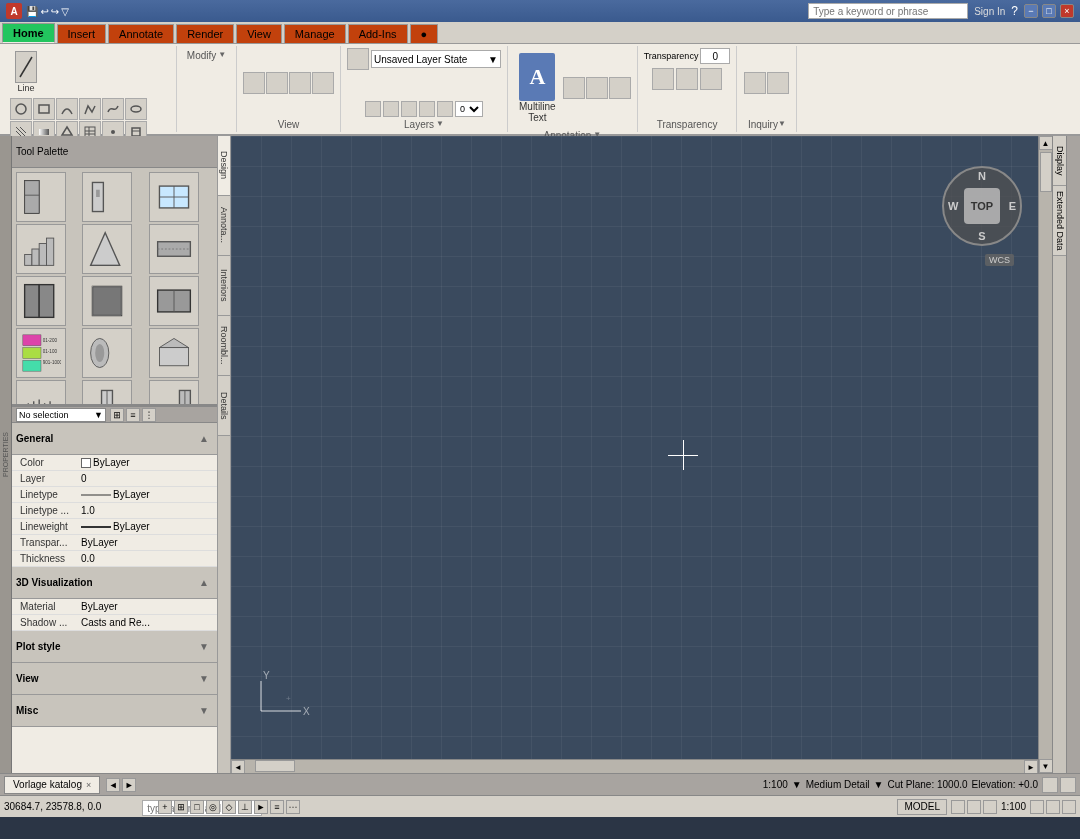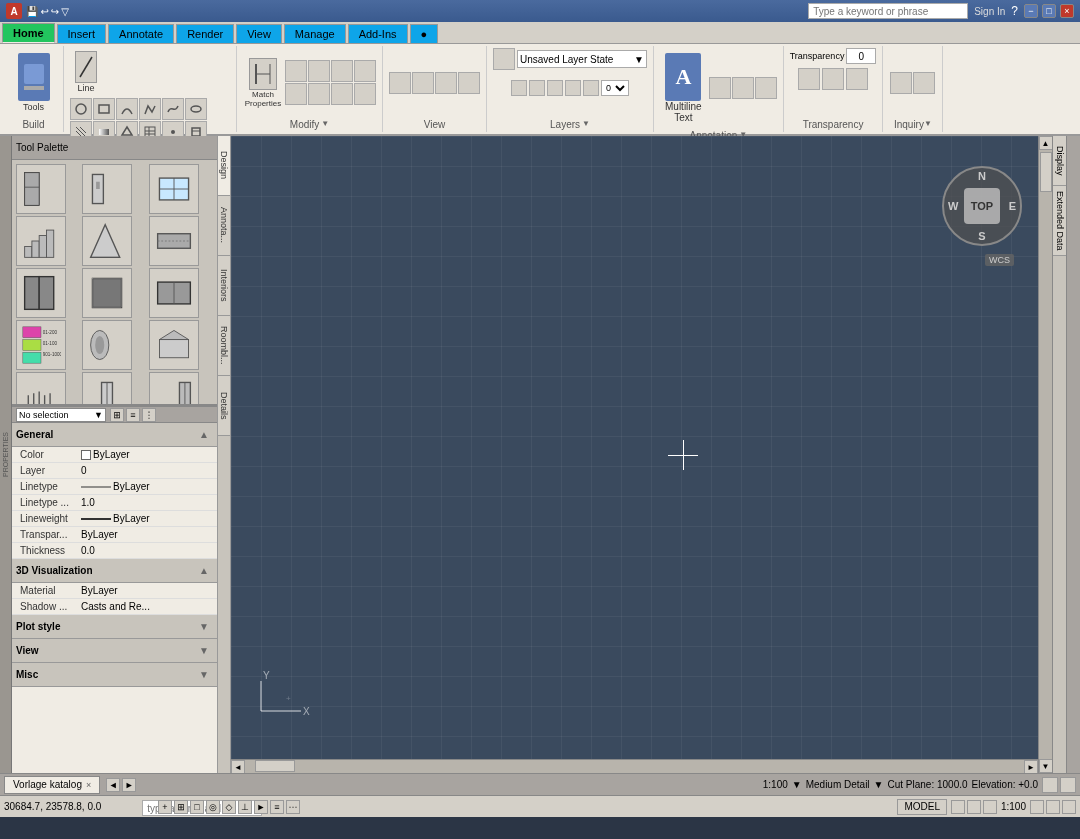--- a/index.html
+++ b/index.html
@@ -16,21 +16,21 @@
     #titlebar .win-controls { display: flex; gap: 4px; }
     #titlebar .win-btn { width: 14px; height: 14px; border-radius: 2px; border: 1px solid #888; background: #5a7ab5; color: #fff; font-size: 9px; display: flex; align-items: center; justify-content: center; cursor: pointer; }
     #titlebar .search-box { background: #fff; border: 1px solid #aaa; height: 16px; width: 160px; font-size: 10px; padding: 0 4px; color: #999; }
 
     
     #ribbon-tabs {
       height: 22px; background: #d4d0c8; display: flex; align-items: flex-end; padding-left: 2px;
       border-bottom: 1px solid #999;
     }
     .ribbon-tab {
-      padding: 3px 10px; font-size: 11px; background: #0ea5e9; border: 1px solid #999;
+      padding: 3px 10px; font-size: 11px; background: #c2410c; border: 1px solid #999;
       border-bottom: none; cursor: pointer; color: #000; margin-right: 2px;
     }
     .ribbon-tab.active { background: #22c55e; border-bottom: 1px solid #f0ece4; font-weight: bold; }
 
     
     #ribbon {
       height: 92px; background: #f0ece4; border-bottom: 2px solid #999;
       display: flex; align-items: stretch; padding: 2px 4px;
     }
     .ribbon-group {
@@ -59,21 +59,21 @@
       background: #fff; border: 1px solid #aaa; height: 16px; width: 30px;
       font-size: 10px; text-align: center;
     }
 
     
     #tool-palette {
       height: 270px; background: #c8c4bc; border-bottom: 2px solid #888; position: relative;
       overflow: hidden;
     }
     .palette-header {
-      background: #a8a4a0; height: 24px; display: flex; align-items: center; padding: 0 4px;
+      background: #a8a4a0; height: 32px; display: flex; align-items: center; padding: 0 4px;
       font-size: 10px; border-bottom: 1px solid #888;
     }
     .palette-grid {
       display: grid; grid-template-columns: repeat(3, 1fr); gap: 2px; padding: 4px;
     }
     .palette-item {
       width: 50px; height: 50px; background: #d4d0c8; border: 1px solid #999;
       display: flex; align-items: center; justify-content: center; cursor: pointer;
       overflow: hidden;
     }
@@ -86,21 +86,21 @@
     }
     .props-header {
       background: #a8a4a0; height: 16px; display: flex; align-items: center; padding: 0 4px;
       font-size: 10px; border-bottom: 1px solid #888; gap: 4px;
     }
     .props-selector {
       background: #fff; border: 1px solid #888; height: 14px; font-size: 9px; padding: 0 2px;
       width: 90px; display: flex; align-items: center; justify-content: space-between;
     }
     .props-section-header {
-      background: #c8c4bc; height: 24px; display: flex; align-items: center; padding: 11px 4px;
+      background: #c8c4bc; height: 32px; display: flex; align-items: center; padding: 11px 4px;
       font-weight: bold; border-bottom: 1px solid #999; cursor: pointer;
     }
     .props-row {
       display: flex; height: 16px; align-items: center; border-bottom: 1px solid #ddd;
     }
     .props-label {
       width: 65px; padding-left: 8px; color: #333; overflow: hidden; text-overflow: ellipsis; white-space: nowrap;
     }
     .props-value {
       flex: 1; padding-left: 4px; color: #000; display: flex; align-items: center; gap: 2px;
@@ -236,32 +236,20 @@
   <div class="ribbon-tab">Annotate</div>
   <div class="ribbon-tab">Render</div>
   <div class="ribbon-tab">View</div>
   <div class="ribbon-tab">Manage</div>
   <div class="ribbon-tab">Add-Ins</div>
   <div class="ribbon-tab">●</div>
 </div>
 
 <div id="ribbon">
 
-  <div class="ribbon-group">
-    <div class="ribbon-group-content">
-      <div class="ribbon-btn ribbon-btn-large">
-        <div class="ribbon-btn-icon" style="background:#5a7ab5;width:32px;height:48px;display:flex;flex-direction:column;align-items:center;justify-content:center;">
-          <div style="width:20px;height:20px;background:#7a9ad5;border-radius:2px;margin-bottom:2px;"></div>
-          <div style="width:20px;height:4px;background:#aaa;"></div>
-        </div>
-        <span>Tools</span>
-      </div>
-    </div>
-    <div class="ribbon-group-label">Build</div>
-  </div>
 
   <div class="ribbon-group">
     <div class="ribbon-group-content" style="flex-wrap:wrap;width:160px;">
       <div class="ribbon-btn" style="flex-direction:column;align-items:center;">
         <div style="width:22px;height:32px;background:#d4d0c8;border:1px solid #999;display:flex;align-items:center;justify-content:center;">
           <svg width="16" height="24">
               <line x1="2" y1="22" x2="14" y2="2" stroke="#333" stroke-width="1.5"></line>
             </svg>
         </div>
         <span>Line</span>
@@ -339,62 +327,40 @@
               <rect x="3" y="3" width="8" height="8" fill="none" stroke="#555" stroke-width="1.5"></rect>
               <line x1="3" y1="6" x2="11" y2="6" stroke="#555"></line>
             </svg>
           </div>
       </div>
     </div>
     <div class="ribbon-group-label">Draw</div>
   </div>
 
   <div class="ribbon-group">
-    <div class="ribbon-group-content">
-      <div class="ribbon-btn" style="flex-direction:column;align-items:center;width:40px;">
-        <div style="width:28px;height:32px;background:#d4d0c8;border:1px solid #999;display:flex;align-items:center;justify-content:center;">
-          <svg width="22" height="28">
-              <line x1="4" y1="4" x2="4" y2="24" stroke="#555" stroke-width="2"></line>
-              <line x1="4" y1="14" x2="18" y2="14" stroke="#555"></line>
-              <line x1="18" y1="4" x2="18" y2="24" stroke="#555"></line>
-            </svg>
-        </div>
-        <span style="font-size:8px;text-align:center;">Match<br>Properties</span>
-      </div>
-      <div style="display:grid;grid-template-columns:repeat(4,22px);gap:1px;">
-        <div style="width:22px;height:22px;background:#d4d0c8;border:1px solid #aaa;cursor:pointer;"></div>
-        <div style="width:22px;height:22px;background:#d4d0c8;border:1px solid #aaa;cursor:pointer;"></div>
-        <div style="width:22px;height:22px;background:#d4d0c8;border:1px solid #aaa;cursor:pointer;"></div>
-        <div style="width:22px;height:22px;background:#d4d0c8;border:1px solid #aaa;cursor:pointer;"></div>
-        <div style="width:22px;height:22px;background:#d4d0c8;border:1px solid #aaa;cursor:pointer;"></div>
-        <div style="width:22px;height:22px;background:#d4d0c8;border:1px solid #aaa;cursor:pointer;"></div>
-        <div style="width:22px;height:22px;background:#d4d0c8;border:1px solid #aaa;cursor:pointer;"></div>
-        <div style="width:22px;height:22px;background:#d4d0c8;border:1px solid #aaa;cursor:pointer;"></div>
-      </div>
-    </div>
     <div style="display:flex;align-items:center;">
       <div class="ribbon-group-label">Modify</div>
       <span style="font-size:8px;color:#666;margin-left:2px;">▼</span>
     </div>
   </div>
 
   <div class="ribbon-group">
     <div class="ribbon-group-content">
       <div style="display:grid;grid-template-columns:repeat(4,22px);gap:1px;">
         <div style="width:22px;height:22px;background:#d4d0c8;border:1px solid #aaa;cursor:pointer;"></div>
         <div style="width:22px;height:22px;background:#d4d0c8;border:1px solid #aaa;cursor:pointer;"></div>
         <div style="width:22px;height:22px;background:#d4d0c8;border:1px solid #aaa;cursor:pointer;"></div>
         <div style="width:22px;height:22px;background:#d4d0c8;border:1px solid #aaa;cursor:pointer;"></div>
       </div>
     </div>
     <div class="ribbon-group-label">View</div>
   </div>
 
   <div class="ribbon-group" style="min-width:150px;">
-    <div class="ribbon-group-content" style="flex-direction:column;gap:10px;">
+    <div class="ribbon-group-content" style="flex-direction:column;gap:10px;justify-content:space-between;">
       <div style="display:flex;gap:2px;align-items:center;">
         <div style="width:22px;height:22px;background:#d4d0c8;border:1px solid #aaa;cursor:pointer;"></div>
         <div class="layers-dropdown">
           <span>Unsaved Layer State</span>
           <span>▼</span>
         </div>
       </div>
       <div style="display:flex;gap:2px;align-items:center;">
         <div style="width:16px;height:16px;background:#d4d0c8;border:1px solid #aaa;cursor:pointer;"></div>
         <div style="width:16px;height:16px;background:#d4d0c8;border:1px solid #aaa;cursor:pointer;"></div>

